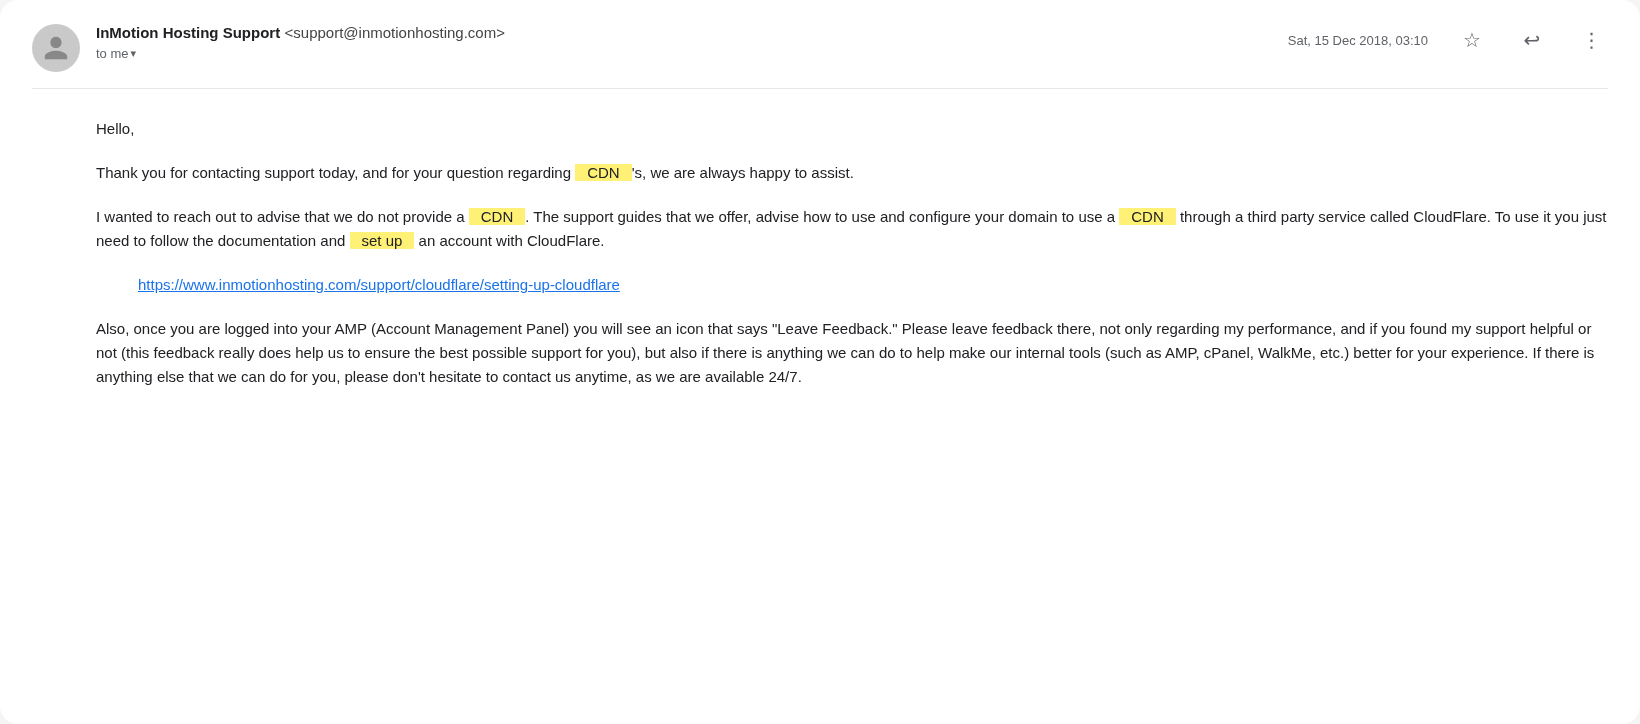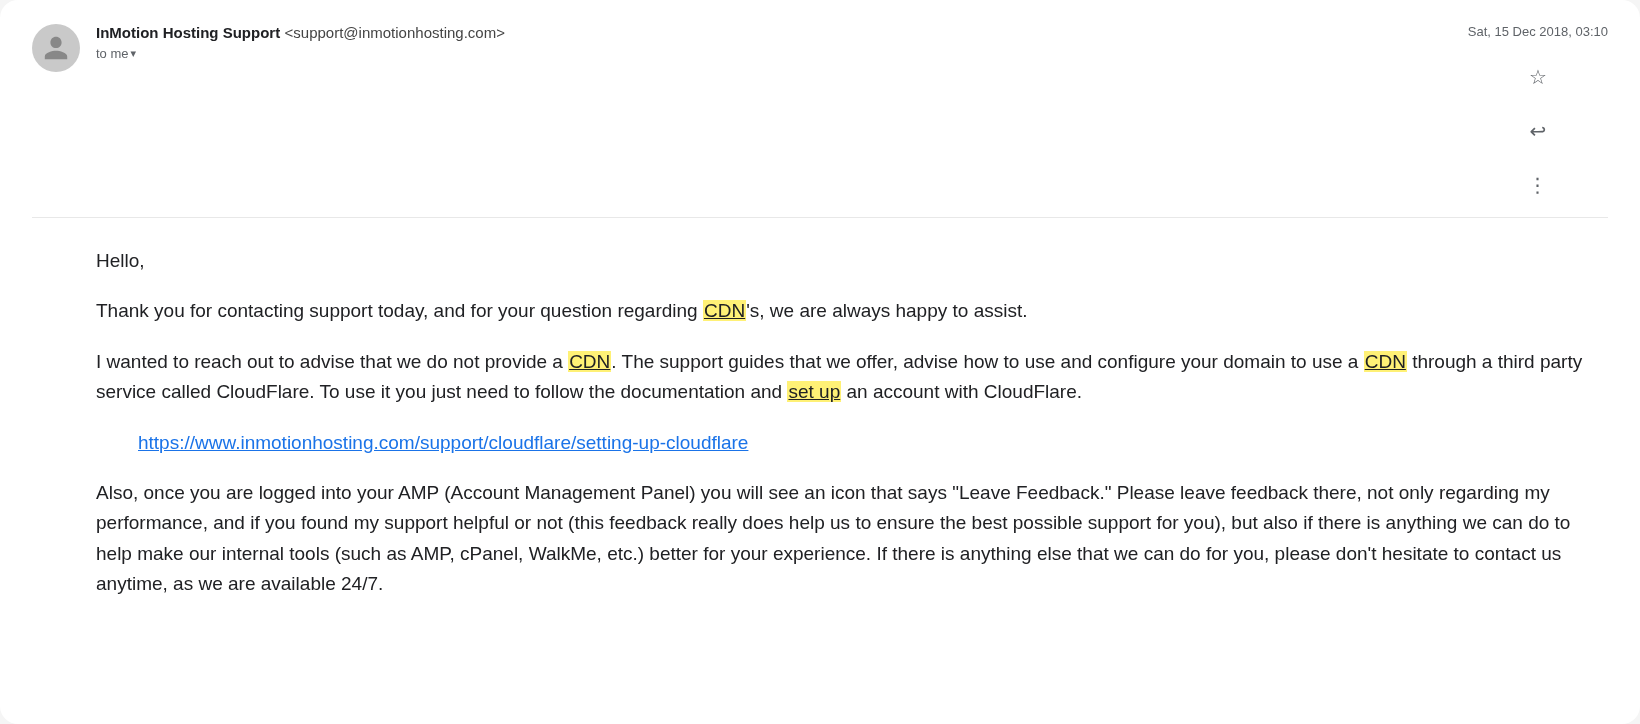--- a/index.html
+++ b/index.html
@@ -87,22 +87,21 @@
     }
 
     .chevron-small {
       font-size: 11px;
       color: #5f6368;
     }
 
     .header-actions {
       display: flex;
       align-items: center;
-      gap: 22px;
-      flex-direction: column;
+      gap: 28px;
     }
 
     .email-date {
       font-size: 13px;
       color: #5f6368;
     }
 
     .action-icon {
       cursor: pointer;
       color: #5f6368;
@@ -110,33 +109,32 @@
       display: flex;
       align-items: center;
       justify-content: center;
       width: 32px;
       height: 32px;
       border-radius: 50%;
     }
 
     .email-body {
       padding: 8px 0 0 64px;
-      font-size: 19px;
+      font-size: 15px;
       color: #202124;
       line-height: 1.6;
     }
 
     .email-body p {
       margin-bottom: 20px;
     }
 
     .highlight-yellow {
       background-color: #fff176;
-      padding: 0 1px;
-      text-decoration: underline;
+      padding: 0 12px;
     }
 
     .link-blue {
       color: #1a73e8;
       text-decoration: underline;
       cursor: pointer;
       margin-left: 42px;
     }
 
     .three-dots {

